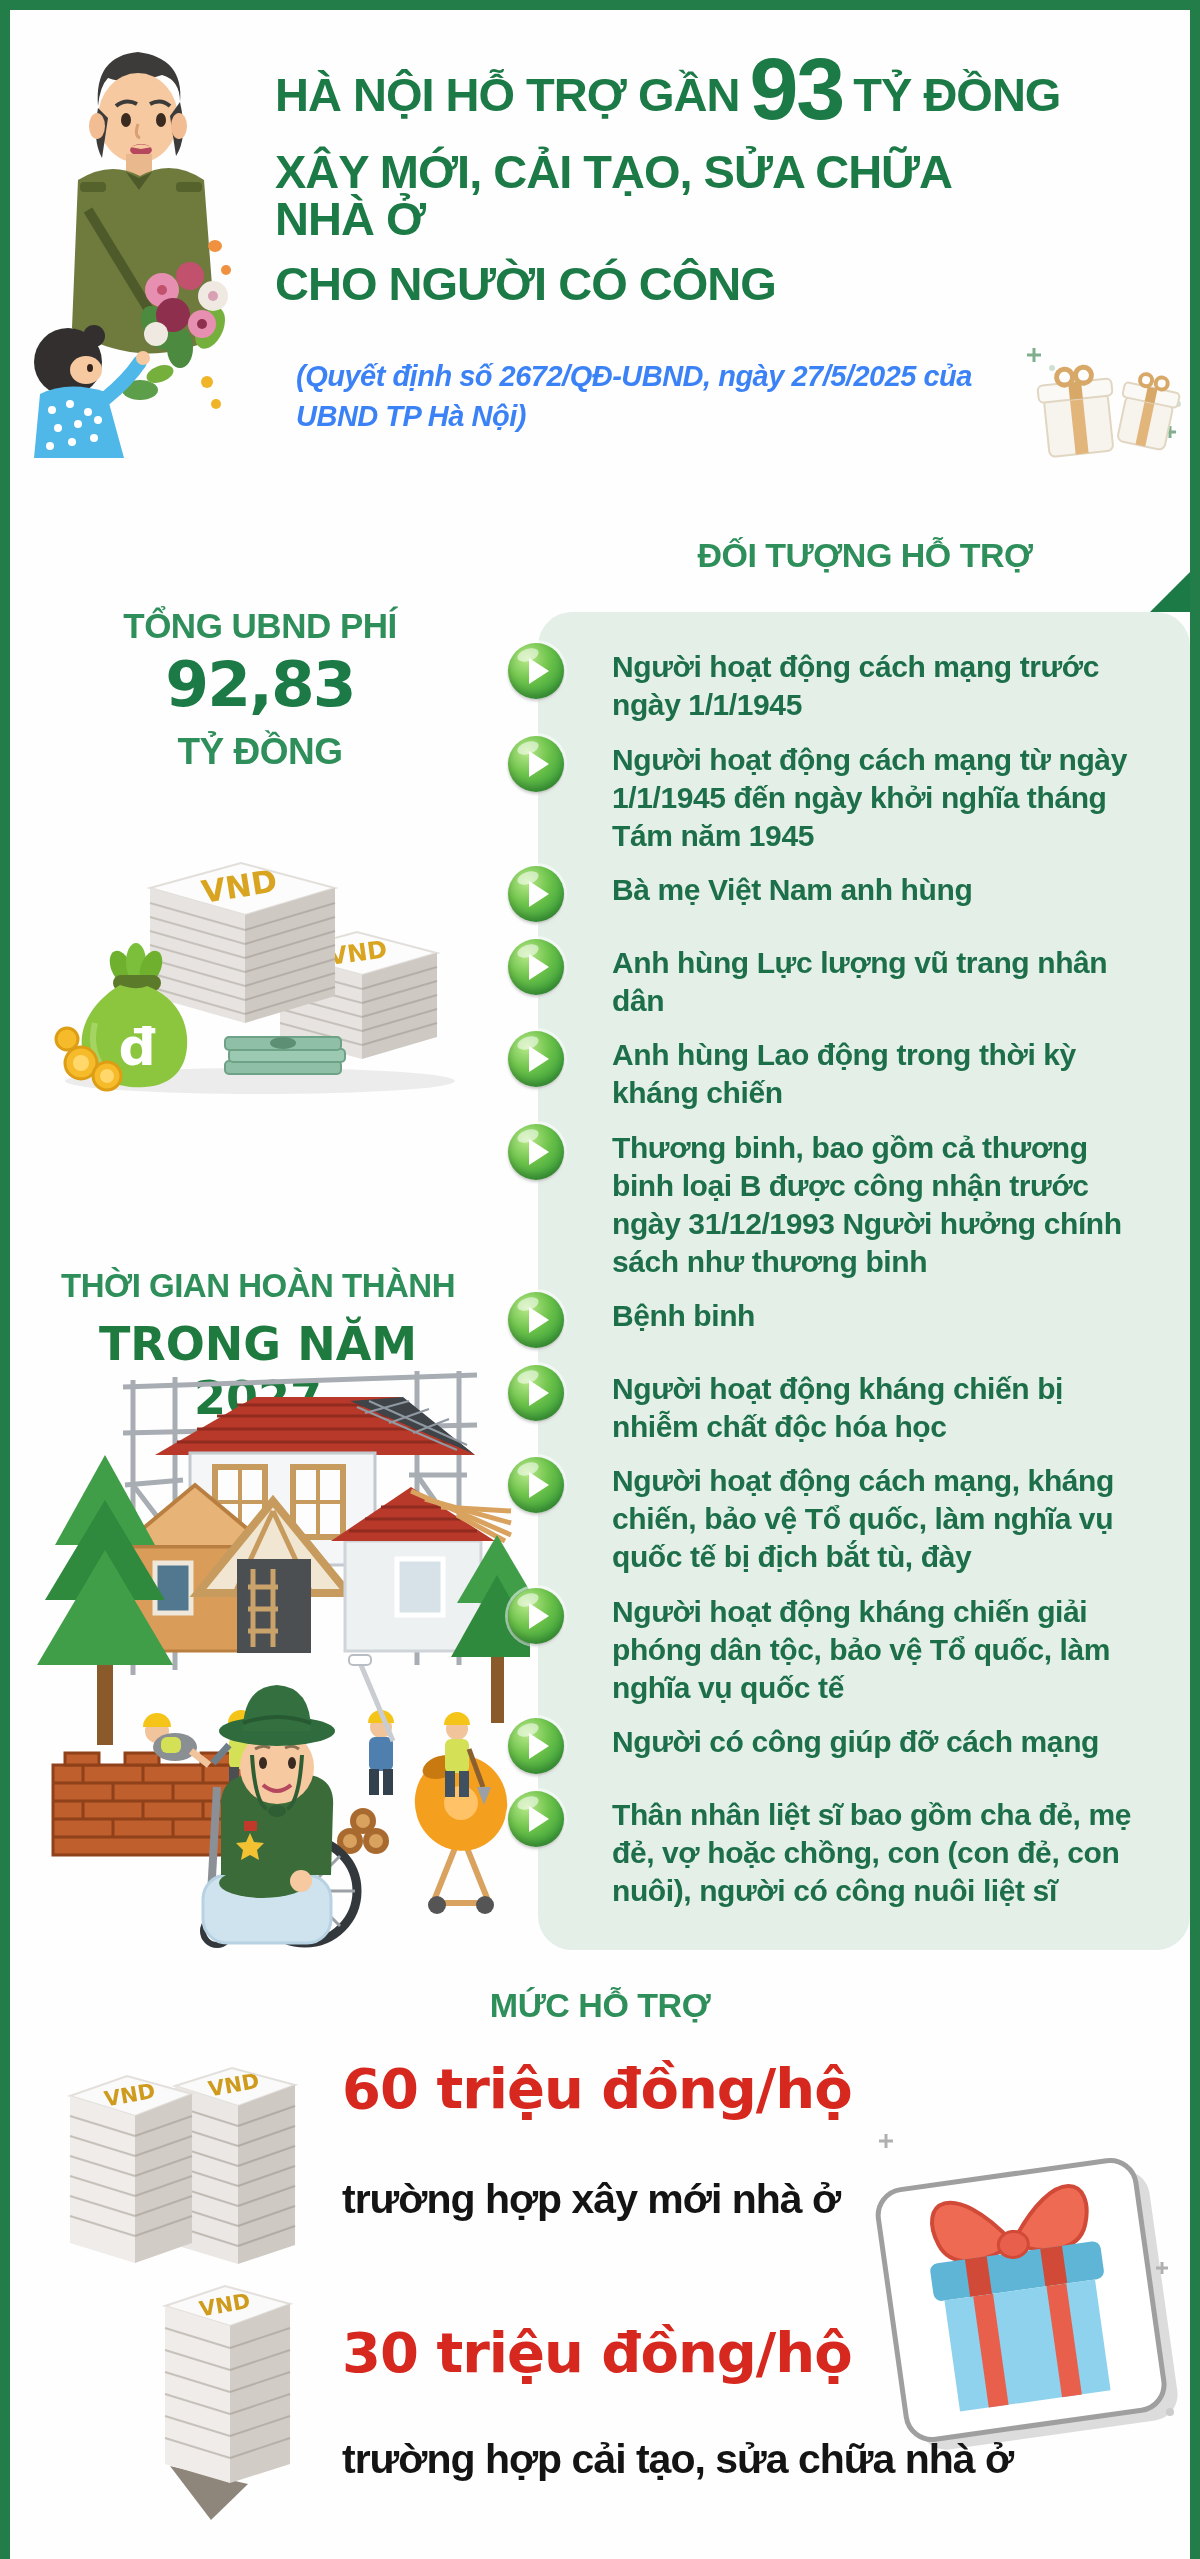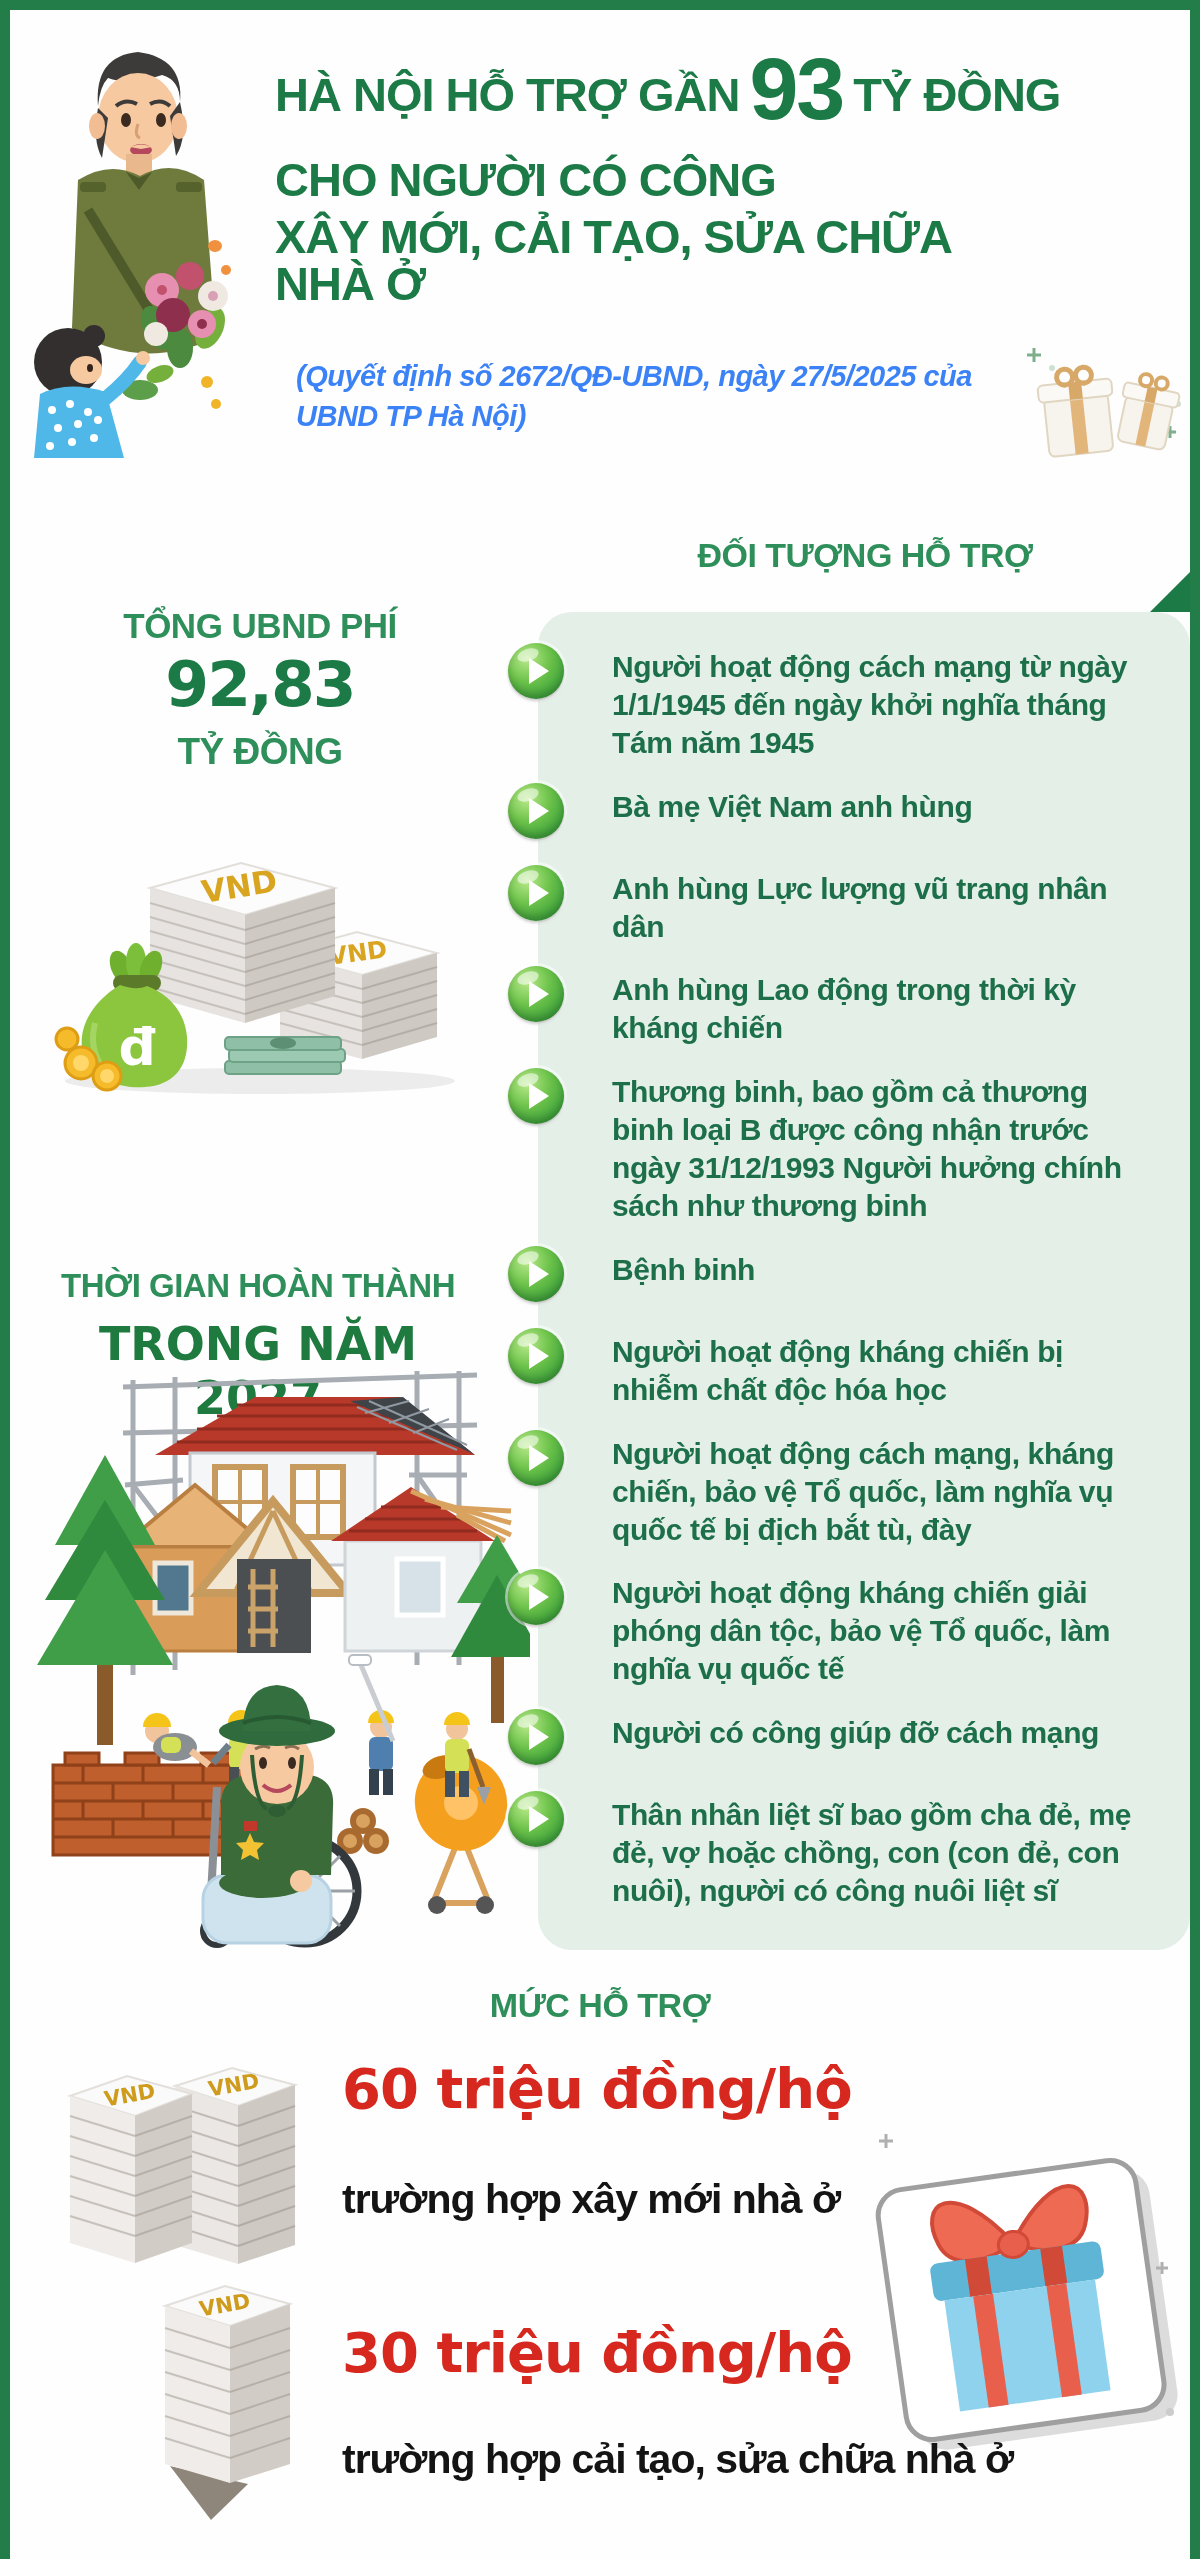--- a/index.html
+++ b/index.html
@@ -129,22 +129,22 @@
       <circle cx="40" cy="418" r="4" fill="#fff"></circle>
         <circle cx="62" cy="414" r="4" fill="#fff"></circle>
       <circle cx="84" cy="410" r="4" fill="#fff"></circle>
       <path d="M96,370 Q118,352 130,334" stroke="#4fb8e8" stroke-width="14" fill="none" stroke-linecap="round"></path>
       <circle cx="133" cy="330" r="7" fill="#f6c9a0"></circle>
     </g>
   </svg>
 
   <div class="abs title-block">
     <div class="title-line1"><span>HÀ NỘI HỖ TRỢ GẦN</span><span class="big-num">93</span><span>TỶ ĐỒNG</span></div>
+    <div class="title-line title-line2">XÂY MỚI, CẢI TẠO, SỬA CHỮA NHÀ Ở</div>
     <div class="title-line title-line3">CHO NGƯỜI CÓ CÔNG</div>
-    <div class="title-line title-line2">XÂY MỚI, CẢI TẠO, SỬA CHỮA NHÀ Ở</div>
   </div>
 
   <div class="abs decision-note">(Quyết định số 2672/QĐ-UBND, ngày 27/5/2025 của UBND TP Hà Nội)</div>
 
   <svg class="abs" style="left:1018px;top:334px;" width="172" height="142" viewBox="0 0 172 142">
     <path d="M16,14 l0,14 M9,21 l14,0" stroke="#7fae8c" stroke-width="3"></path>
     <path d="M152,92 l0,12 M146,98 l12,0" stroke="#7fae8c" stroke-width="3"></path>
     <circle cx="34" cy="34" r="3" fill="#cfe0d4"></circle>
     <circle cx="160" cy="70" r="3" fill="#cfe0d4"></circle>
     <g transform="rotate(-6 60 85)">
@@ -442,20 +442,24 @@
       <path d="M238,396 Q238,352 272,350 Q306,352 306,396 Z" fill="#34703f"></path>
       <path d="M238,388 Q272,376 306,388" stroke="#275a32" stroke-width="4" fill="none"></path>
     </g>
   </svg>
 
   <div class="abs beneficiaries-heading">ĐỐI TƯỢNG HỖ TRỢ</div>
   <div class="abs fold-corner"></div>
   <div class="abs panel">
     <div class="b-row">
         <span class="bullet"></span>
+        <div class="b-text">Người hoạt động cách mạng trước ngày 1/1/1945</div>
+      </div>
+    <div class="b-row">
+        <span class="bullet"></span>
         <div class="b-text">Người hoạt động cách mạng từ ngày 1/1/1945 đến ngày khởi nghĩa tháng Tám năm 1945</div>
       </div>
     <div class="b-row">
         <span class="bullet"></span>
         <div class="b-text">Bà mẹ Việt Nam anh hùng</div>
       </div>
     <div class="b-row">
         <span class="bullet"></span>
         <div class="b-text">Anh hùng Lực lượng vũ trang nhân dân</div>
       </div>

